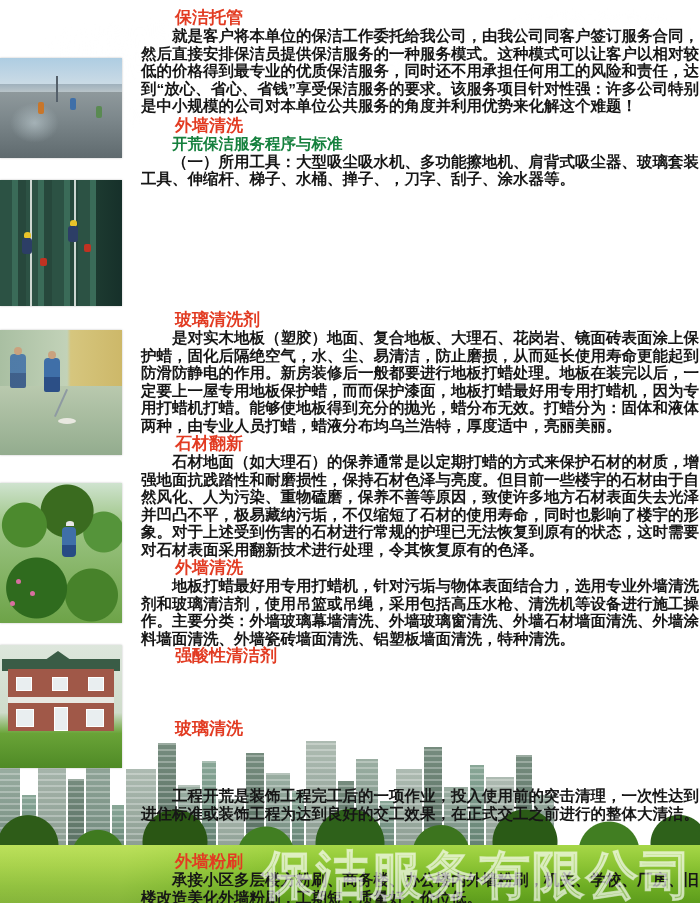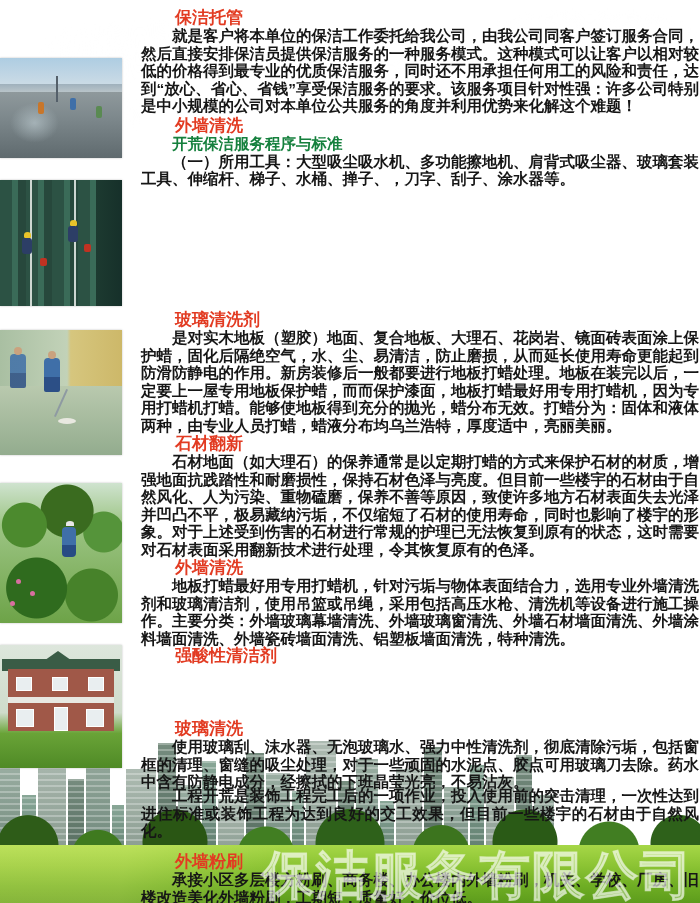--- a/index.html
+++ b/index.html
@@ -195,25 +195,24 @@
     <h2>外墙清洗</h2>
     <p>地板打蜡最好用专用打蜡机，针对污垢与物体表面结合力，选用专业外墙清洗剂和玻璃清洁剂，使用吊篮或吊绳，采用包括高压水枪、清洗机等设备进行施工操作。主要分类：外墙玻璃幕墙清洗、外墙玻璃窗清洗、外墙石材墙面清洗、外墙涂料墙面清洗、外墙瓷砖墙面清洗、铝塑板墙面清洗，特种清洗。</p>
   </section>
 
   <section class="sec" style="top:646px">
     <h2>强酸性清洁剂</h2>
   </section>
 
   <section class="sec" style="top:719px">
     <h2>玻璃清洗</h2>
-    <p>使用玻璃刮、沫水器、无泡玻璃水、强力中性清洗剂，彻底清除污垢，包括窗框的清理、窗缝的吸尘处理，对于一些顽固的水泥点、胶点可用玻璃刀去除。药水中含有防静电成分，经擦拭的下班晶莹光亮，不易沾灰。</p>
   </section>
 
   <section class="sec" style="top:787px">
-    <p>工程开荒是装饰工程完工后的一项作业，投入使用前的突击清理，一次性达到进住标准或装饰工程为达到良好的交工效果，但目前一些楼宇的石材由于自然风化。</p>
+    <p>工程开荒是装饰工程完工后的一项作业，投入使用前的突击清理，一次性达到进住标准或装饰工程为达到良好的交工效果，在正式交工之前进行的整体大清洁。</p>
   </section>
 
   <section class="sec" style="top:852px">
     <h2>外墙粉刷</h2>
     <p>承接小区多层楼方粉刷、商务楼、办公楼内外墙粉刷，机关、学校、厂房、旧楼改造美化外墙粉刷，工期短，质量好，价位低。</p>
   </section>
 
 </div>
 
 </body></html>

